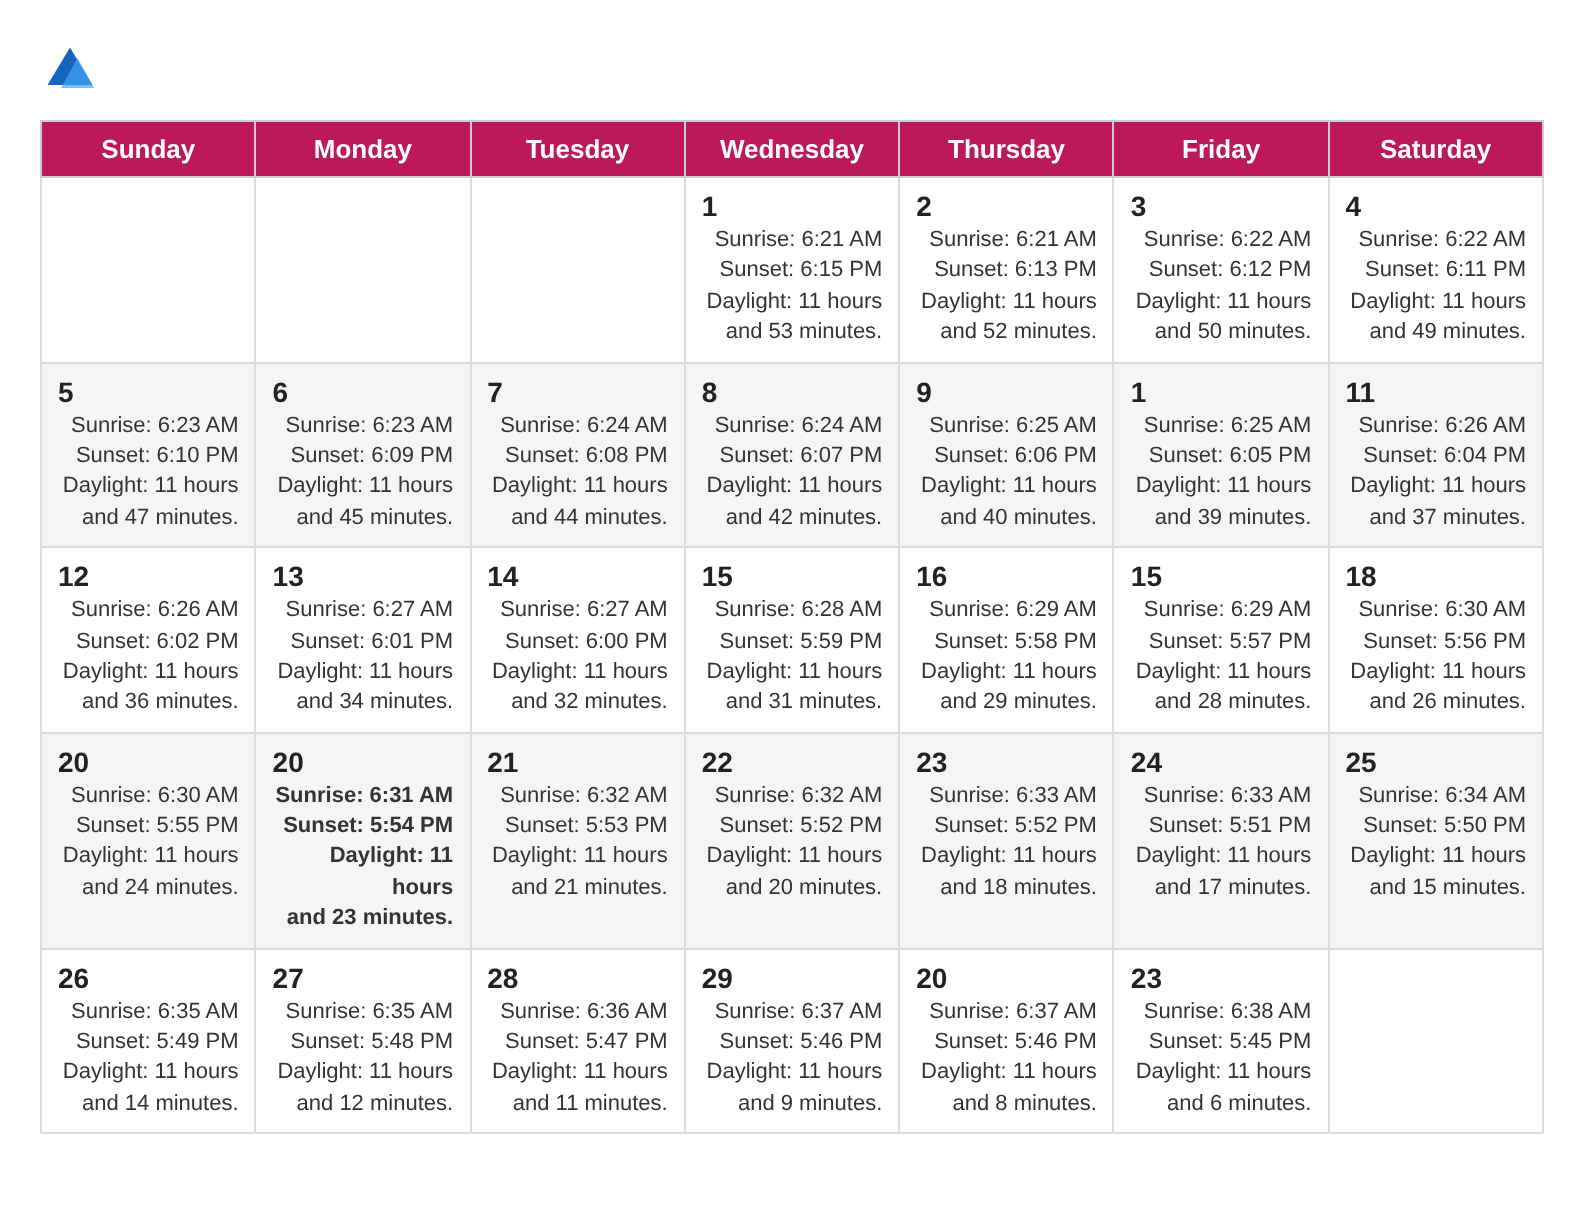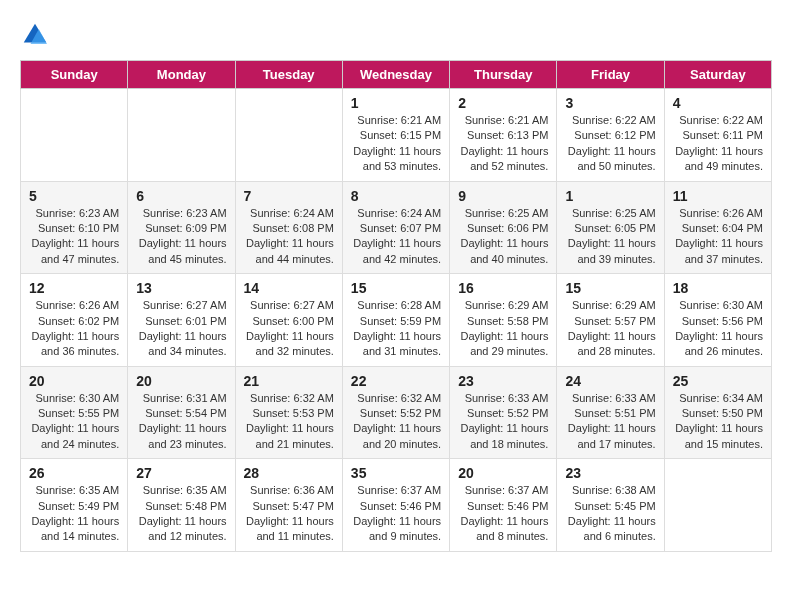--- a/index.html
+++ b/index.html
@@ -257,21 +257,21 @@
       <tr>
         <td>
           <span class="day-number">20</span>
           <div class="cell-text" style="white-space: pre-line;">Sunrise: 6:30 AM
 Sunset: 5:55 PM
 Daylight: 11 hours
 and 24 minutes.</div>
         </td>
         <td>
           <span class="day-number">20</span>
-          <div class="cell-text" style="white-space: pre-line;">Sunrise: 6:31 AM
+          <div class="cell-text" style="white-space: pre-line; font-weight: bold;">Sunrise: 6:31 AM
 Sunset: 5:54 PM
 Daylight: 11 hours
 and 23 minutes.</div>
         </td>
         <td>
           <span class="day-number">21</span>
           <div class="cell-text" style="white-space: pre-line;">Sunrise: 6:32 AM
 Sunset: 5:53 PM
 Daylight: 11 hours
 and 21 minutes.</div>
@@ -321,21 +321,21 @@
 and 12 minutes.</div>
         </td>
         <td>
           <span class="day-number">28</span>
           <div class="cell-text" style="white-space: pre-line;">Sunrise: 6:36 AM
 Sunset: 5:47 PM
 Daylight: 11 hours
 and 11 minutes.</div>
         </td>
         <td>
-          <span class="day-number">35</span>
+          <span class="day-number">29</span>
           <div class="cell-text" style="white-space: pre-line;">Sunrise: 6:37 AM
 Sunset: 5:46 PM
 Daylight: 11 hours
 and 9 minutes.</div>
         </td>
         <td>
           <span class="day-number">20</span>
           <div class="cell-text" style="white-space: pre-line;">Sunrise: 6:37 AM
 Sunset: 5:46 PM
 Daylight: 11 hours

